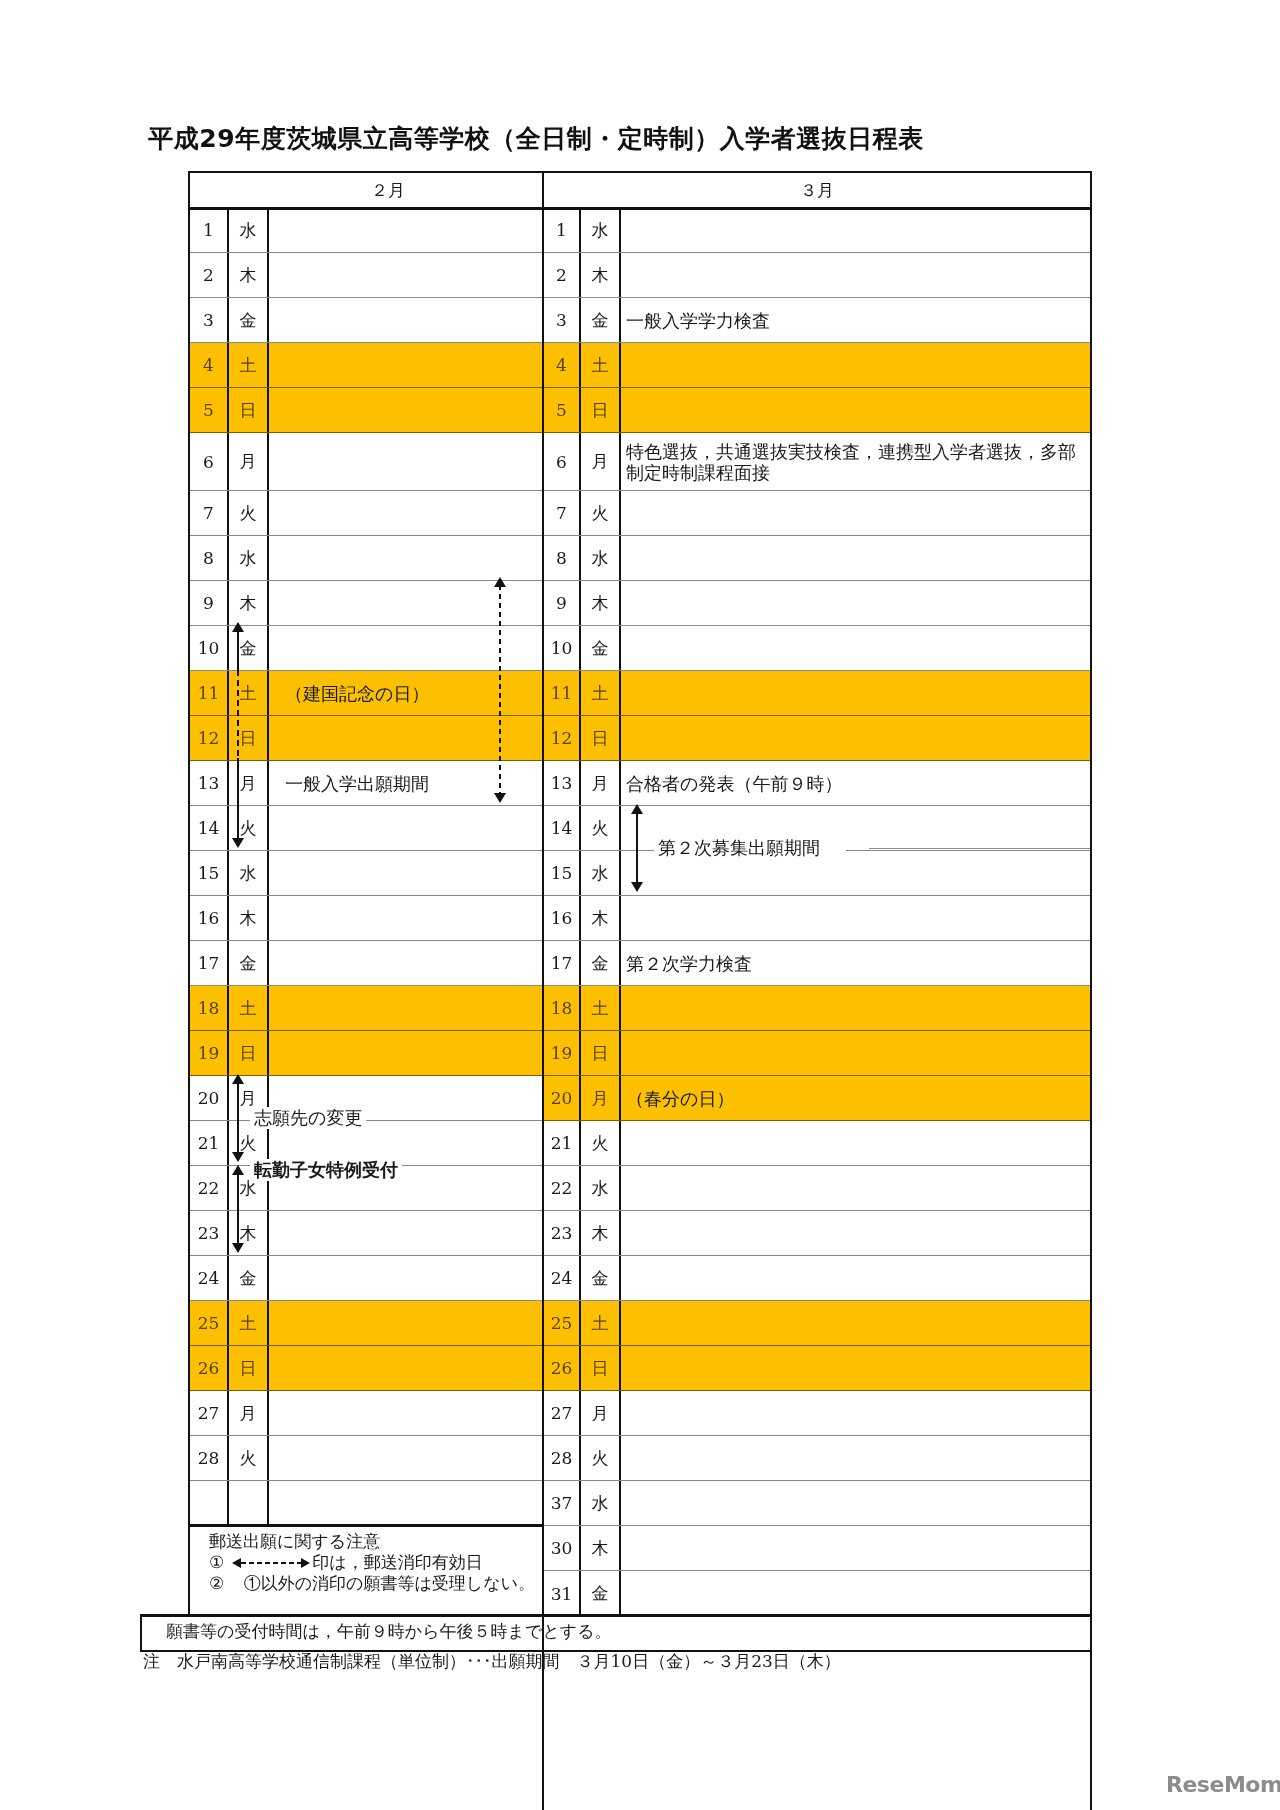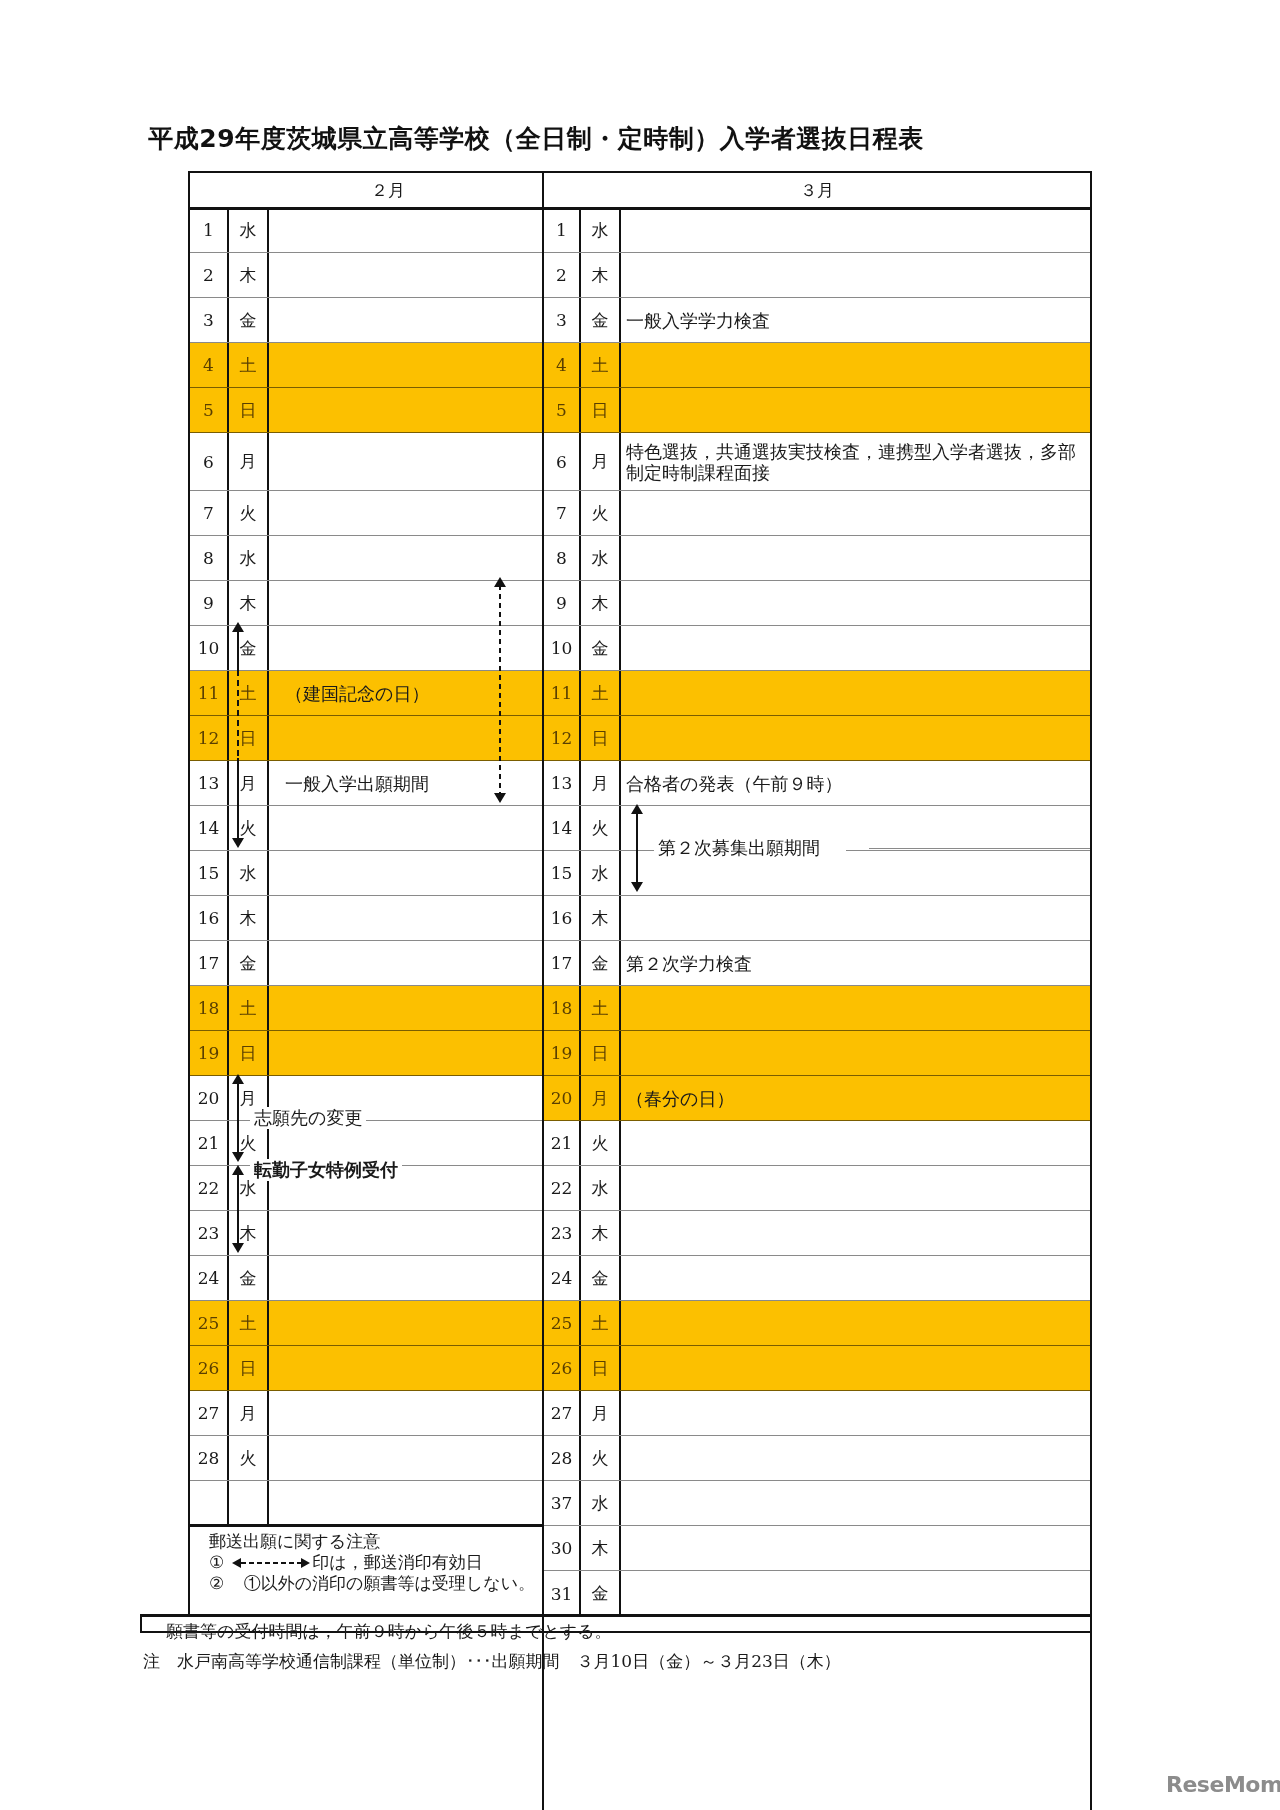--- a/index.html
+++ b/index.html
@@ -20,21 +20,21 @@
   .row.hol .num, .row.hol .dow { color: #5a3f00; }
   .feb .num { left: 0; width: 39px; border-right: 2px solid #111; }
   .feb .dow { left: 39px; width: 40px; border-right: 2px solid #111; }
   .mar .num { left: 0; width: 37px; border-right: 2px solid #111; }
   .mar .dow { left: 37px; width: 40px; border-right: 2px solid #111; }
   .row .ev { position: absolute; top: 0; bottom: 0; display: flex; align-items: center; font-size: 18px; line-height: 21px; }
   .feb .ev { left: 95px; }
   .mar .ev { left: 82px; right: 8px; }
   .notes { position: absolute; left: 0; right: 0; top: 1351px; bottom: 0; border-top: 3px solid #111; padding: 4px 2px 0 19px;
            font-size: 17px; line-height: 21px; }
-  .footer-row { position: absolute; left: 140px; top: 1614px; width: 952px; height: 19px; box-sizing: border-box;
+  .footer-row { position: absolute; left: 140px; top: 1614px; width: 952px; height: 38px; box-sizing: border-box;
                 border: 2px solid #111; border-top: 3px solid #111; font-size: 17px; line-height: 28px; padding-left: 24px; }
   .note-line { position: absolute; left: 143px; top: 1649px; font-size: 17px; line-height: 24px; white-space: pre; }
   .arrow { position: absolute; width: 2px; }
   .arrow .shaft { position: absolute; left: 0; width: 2px; top: 8px; bottom: 8px; background: #111; }
   .arrow .shaft.dashed { background: repeating-linear-gradient(to bottom, #111 0 5px, transparent 5px 9px); }
   .arrow .up { position: absolute; left: -5px; top: 0; width: 0; height: 0;
                border-left: 6px solid transparent; border-right: 6px solid transparent; border-bottom: 10px solid #111; }
   .arrow .down { position: absolute; left: -5px; bottom: 0; width: 0; height: 0;
                  border-left: 6px solid transparent; border-right: 6px solid transparent; border-top: 10px solid #111; }
   .seg-dashed { position: absolute; width: 2px; background: repeating-linear-gradient(to bottom, #111 0 6px, #fcc000 6px 10px); }

